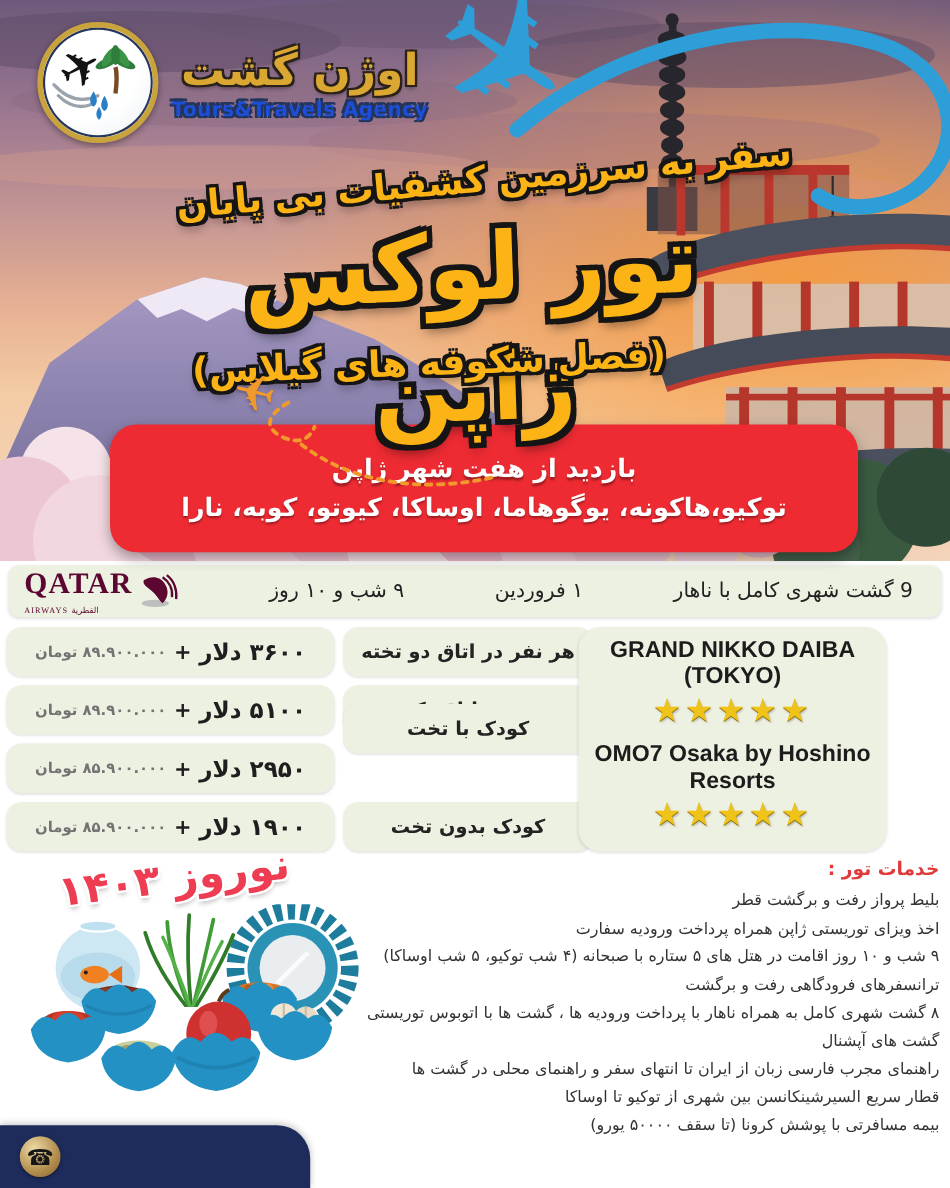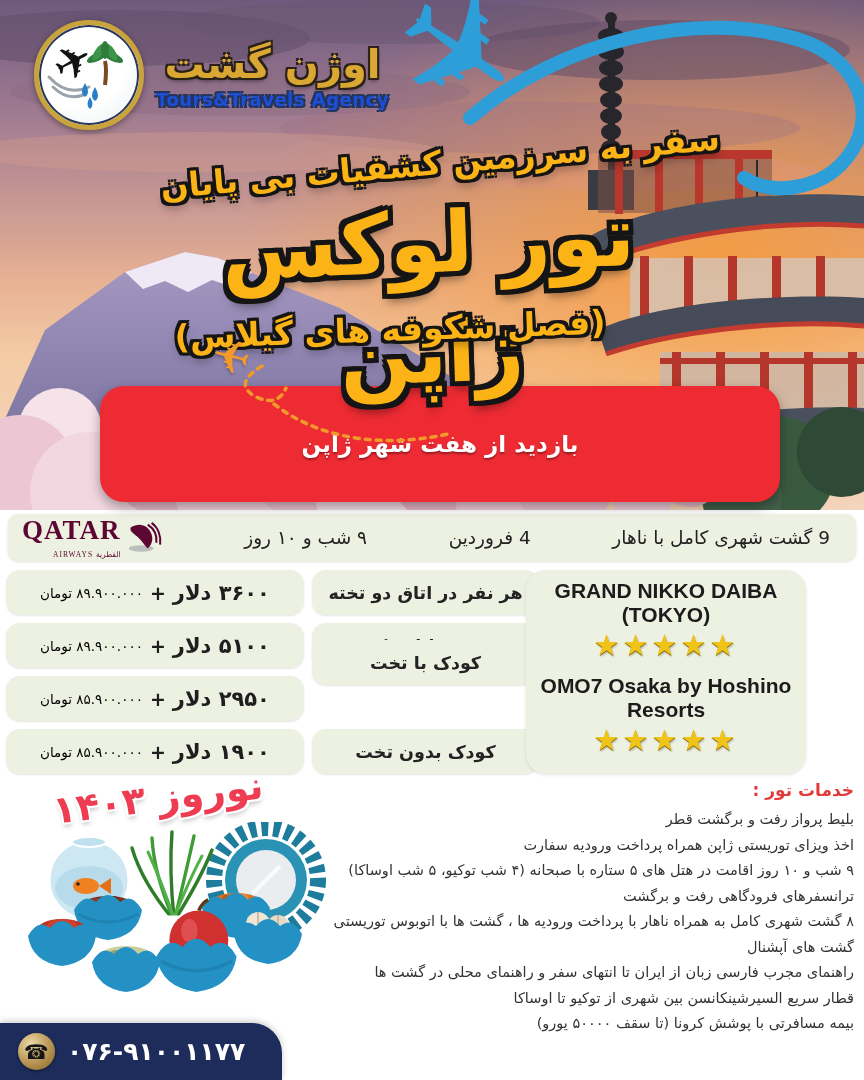--- a/index.html
+++ b/index.html
@@ -39,32 +39,32 @@
   .trail{left:190px;top:348px;width:280px;height:115px;z-index:5;pointer-events:none;}
   .orange-plane{left:212px;top:330px;font-size:46px;color:#f2992b;transform:scaleX(-1) rotate(-14deg);z-index:5;
       text-shadow:0 2px 3px rgba(0,0,0,.25);}
 
   
   .info-bar{left:8px;top:514px;width:848px;height:47px;background:#edf1e1;border-radius:10px;
       box-shadow:0 1px 3px rgba(0,0,0,.12);display:flex;direction:rtl;align-items:center;
       justify-content:space-between;padding:0 26px 0 14px;box-sizing:border-box;z-index:2;}
   .info-text{font-weight:normal;font-size:18.5px;color:#222;}
   .qatar{direction:ltr;display:flex;align-items:center;gap:4px;}
-  .qatar-word{display:flex;flex-direction:column;align-items:flex-end;line-height:1;}
+  .qatar-word{display:flex;flex-direction:column;align-items:flex-start;line-height:1;}
   .qatar-q{font-family:"Liberation Serif",serif;font-weight:bold;font-size:27px;color:#5c0632;letter-spacing:1px;}
   .qatar-sub{font-family:Liberation Serif, serif;font-size:7.5px;color:#5c0632;letter-spacing:1px;margin-top:7px;}
 
   
   .pill{position:absolute;background:#edf1e1;border-radius:14px;box-shadow:0 1px 2px rgba(0,0,0,.10);
       display:flex;align-items:center;justify-content:center;}
   .label-pill{left:312px;width:227px;height:45px;font-weight:bold;font-size:17.5px;color:#232323;direction:rtl;}
   .price-pill{left:6px;width:298px;height:45px;direction:rtl;gap:7px;}
   .price-dollar{font-weight:bold;font-size:21px;color:#1e1e1e;letter-spacing:1px;}
   .price-plus{font-weight:bold;font-size:19px;color:#1e1e1e;}
-  .price-toman{font-weight:normal;font-size:13.5px;color:#000000;}
+  .price-toman{font-weight:bold;font-size:13.5px;color:#737373;}
 
   
   .hotels{left:526px;top:570px;width:280px;height:204px;background:#edf1e1;border-radius:20px;
       box-shadow:0 1px 3px rgba(0,0,0,.12);display:flex;flex-direction:column;align-items:center;
       justify-content:center;gap:4px;}
   .hotel-name{font-family:"Liberation Sans",sans-serif;font-weight:bold;font-size:21px;color:#1c1c1c;text-align:center;}
   .hotel-stars{font-size:29px;color:#f0c319;letter-spacing:3px;line-height:1;margin-bottom:10px;
       text-shadow:0 1px 0 #8a6b00,1px 2px 2px rgba(0,0,0,.25);}
 
   
@@ -226,25 +226,26 @@
   <div class="abs yellow o5 tour-title">تور لوکس ژاپن</div>
   <div class="abs yellow o3 tour-sub">(فصل شکوفه های گیلاس)</div>
 
   <div class="abs orange-plane">✈</div>
   <svg class="abs trail" viewBox="0 0 280 115">
     <path d="M72,18 q-30,18 -6,31 q22,10 30,-9 M84,56 C 130,92 195,100 258,86" stroke="#f2992b" stroke-width="3.5" fill="none" stroke-dasharray="5 6" stroke-linecap="round"></path>
   </svg>
 
   <div class="abs banner">
     <div>بازدید از هفت شهر ژاپن</div>
+    <div>توکیو،هاکونه، یوگوهاما، اوساکا، کیوتو، کوبه، نارا</div>
   </div>
 
   <div class="abs info-bar">
     <div class="info-text">9 گشت شهری کامل با ناهار</div>
-    <div class="info-text">4 فروردین</div>
+    <div class="info-text">۱ فروردین</div>
     <div class="info-text">۹ شب و ۱۰ روز</div>
     <div class="qatar">
       <div class="qatar-word">
         <span class="qatar-q">QATAR</span>
         <span class="qatar-sub">AIRWAYS القطرية</span>
       </div>
       <svg width="38" height="34" viewBox="0 0 40 34">
         <ellipse cx="17" cy="28" rx="13" ry="3.5" fill="#9aa0a8" opacity="0.6"></ellipse>
         <path d="M6,6 C14,1 22,3 26,9 C30,15 30,22 24,28 C20,24 17,18 11,14 C7,11 5,9 6,6 Z" fill="#5c0632"></path>
         <path d="M24,3 C30,7 34,14 33,22" stroke="#5c0632" fill="none" stroke-width="2.2"></path>
@@ -367,16 +368,15 @@
       <ellipse cx="30" cy="-8" rx="7" ry="10" fill="#e25858" opacity="0.8"></ellipse>
       <path d="M2,14 Q12,-4 24,6 Q36,-8 48,6 Q60,-4 70,14 Q66,40 36,44 Q6,40 2,14" fill="#2391c3"></path>
       <path d="M6,18 Q36,34 66,18" stroke="#1a7aa8" stroke-width="3" fill="none" opacity="0.6"></path>
     </g>
   </svg>
 
   <div class="abs phone-bar">
     <div class="phone-circle">
       <span class="phone-glyph">☎</span>
     </div>
-    <span class="phone-number">۰۷۶-۹۱۰۰۱۱۷۷</span>
   </div>
 
 </div>
 
 </body></html>

